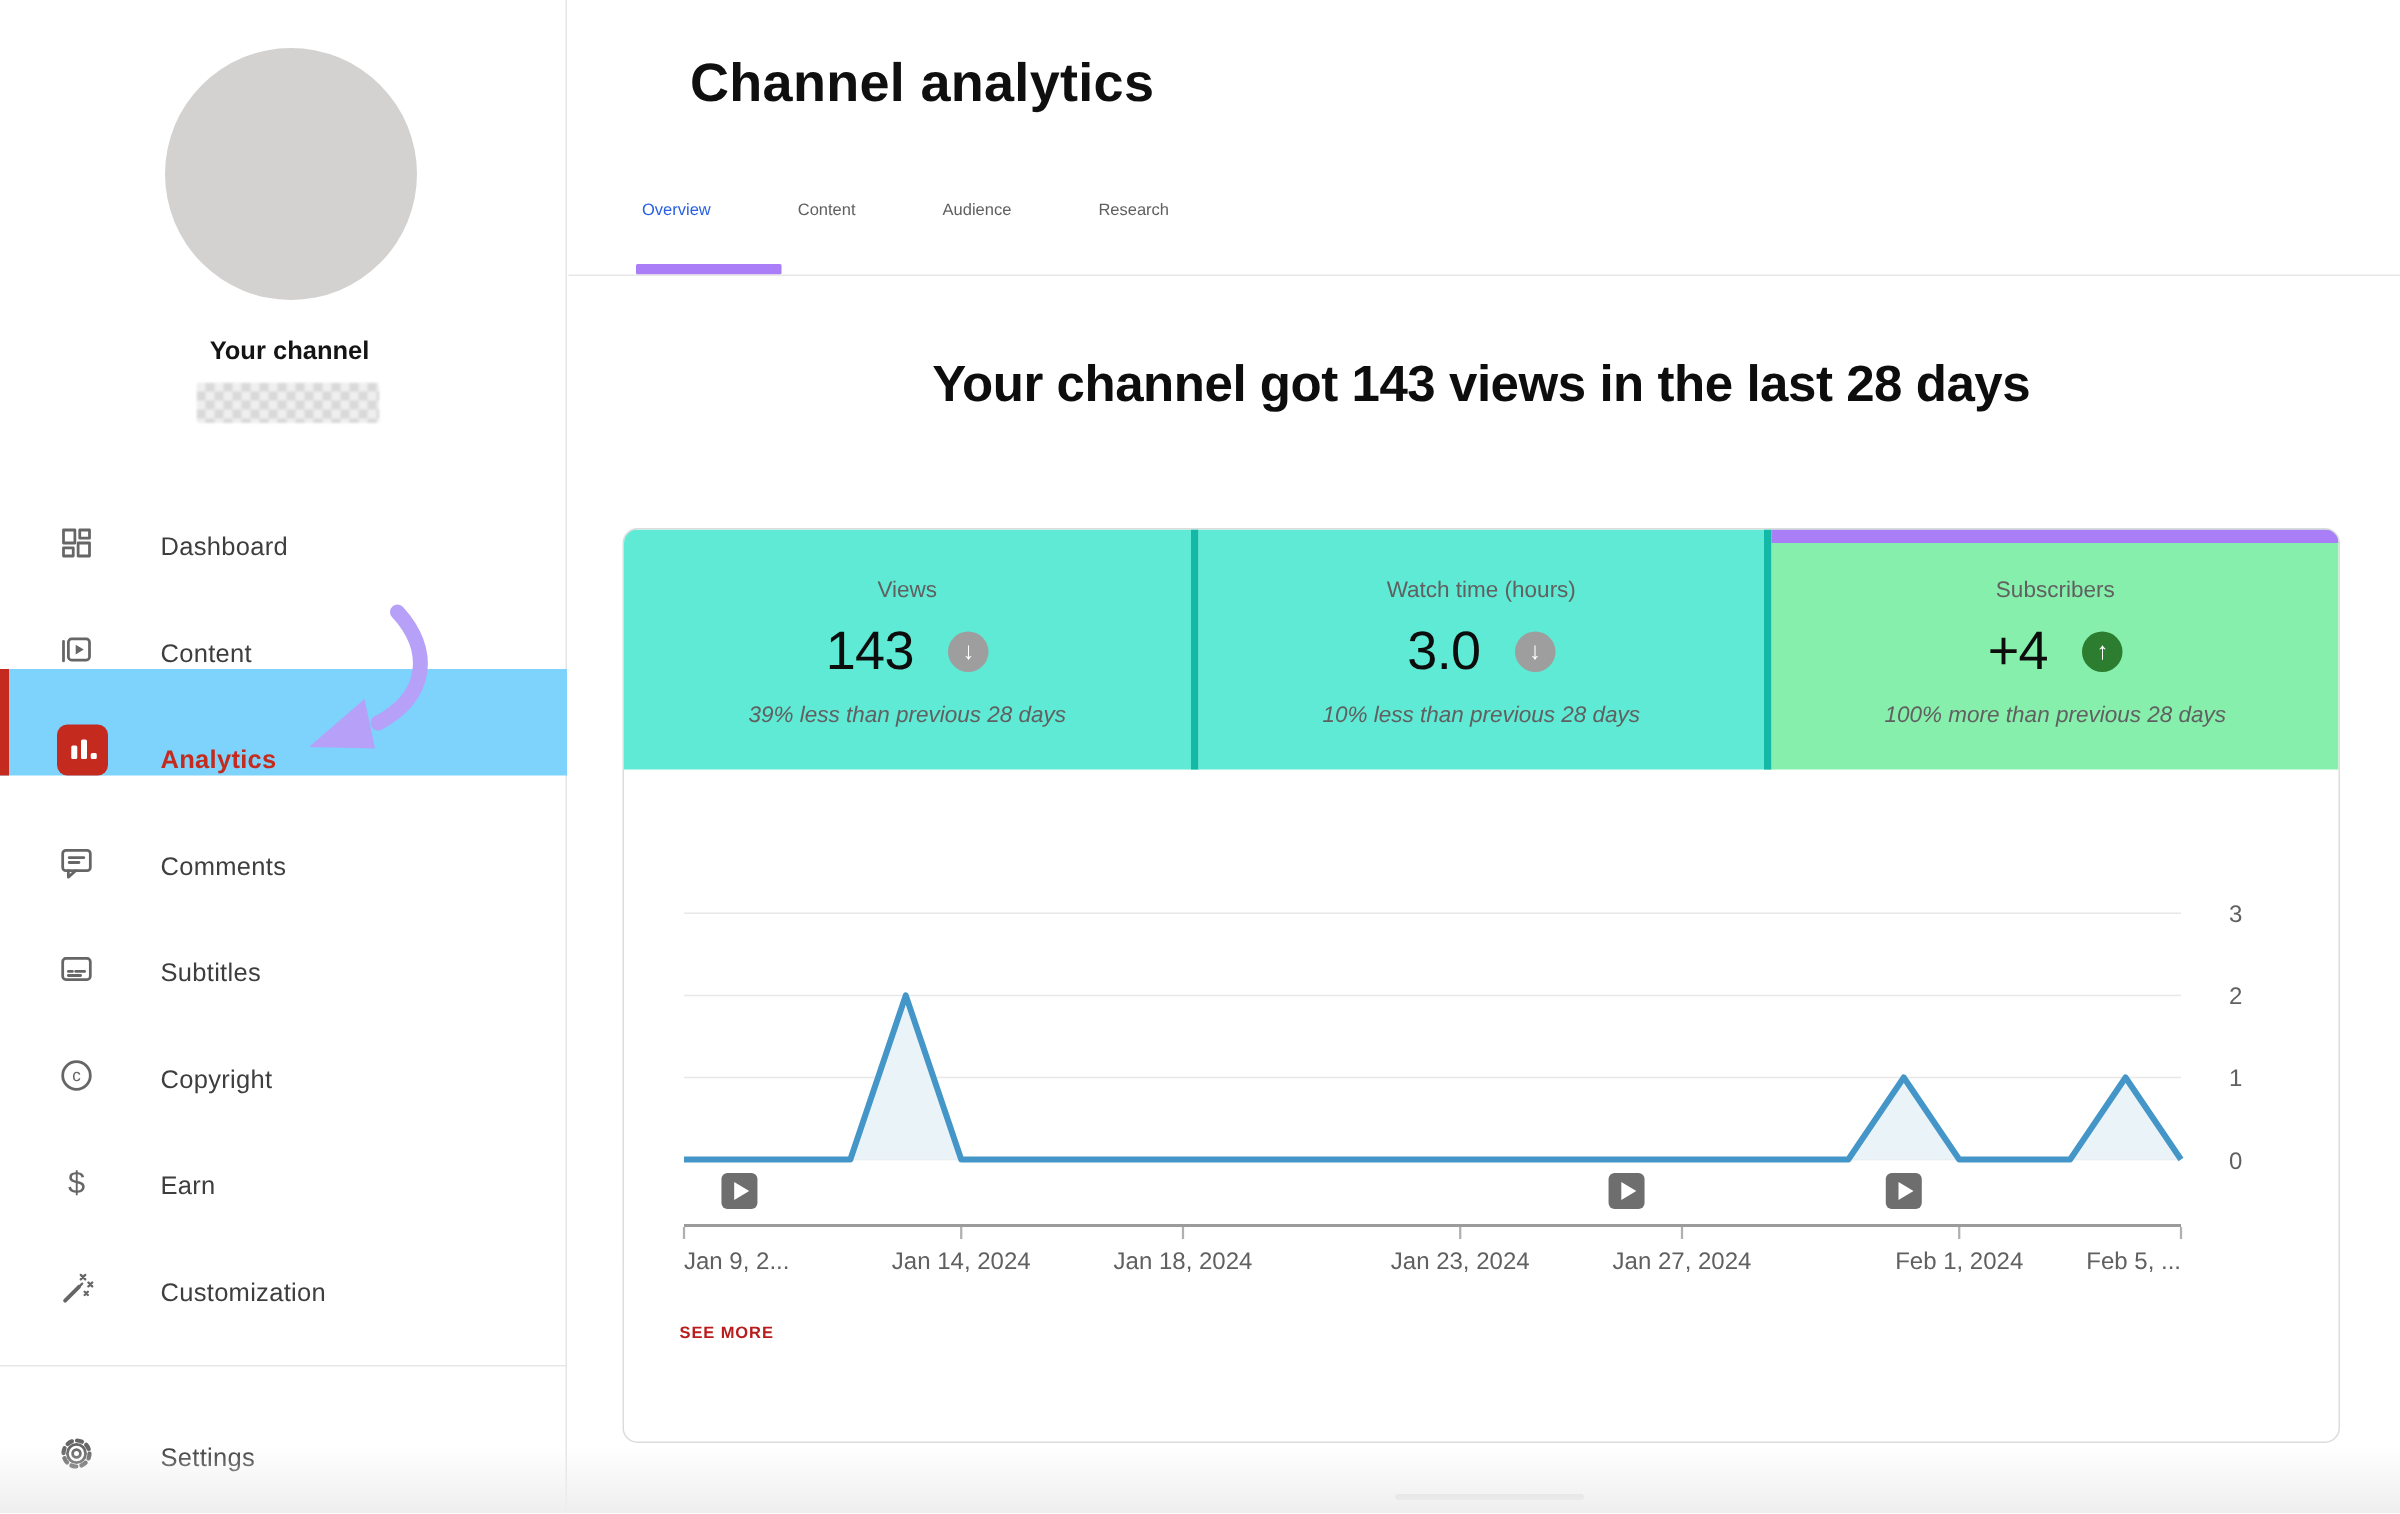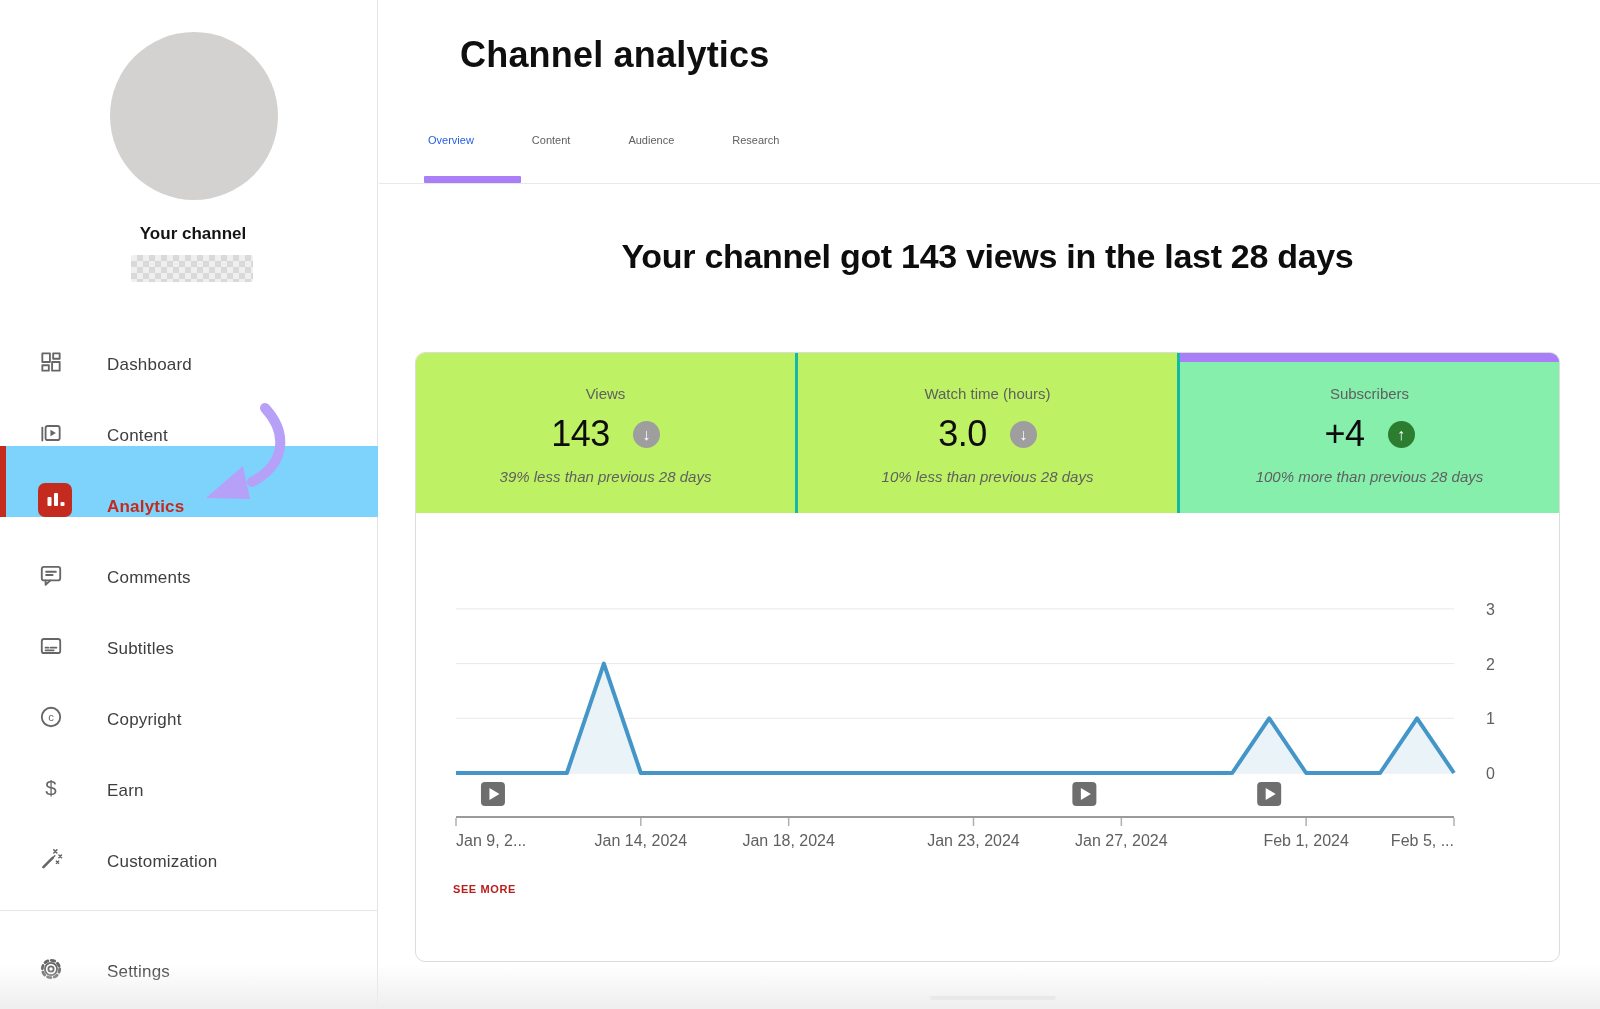--- a/index.html
+++ b/index.html
@@ -33,21 +33,21 @@
   .tabs { position:absolute; left:428px; top:134px; display:flex; gap:58px; }
   .tab { font-size:11px; color:#606060; font-weight:500; cursor:pointer; }
   .tab.active { color:#2760e4; }
   .tab-underline { position:absolute; left:424px; top:176px; width:97px; height:7px; background:#a97ef6; border-radius:1px; }
   .tabs-border { position:absolute; left:379px; top:183px; right:0; height:1px; background:#e8e8e8; }
   .headline { position:absolute; left:415px; top:237px; width:1145px; text-align:center; font-size:34px; font-weight:700; color:#0d0d0d; letter-spacing:-.3px; }
 
   
   .card { position:absolute; left:415px; top:352px; width:1145px; height:610px; background:#fff; border:1px solid #dcdcdc; border-radius:10px; overflow:hidden; }
   .stat-row { display:flex; height:160px; }
-  .stat-tab { flex:1; position:relative; text-align:center; background:#bef264; border-right:3px solid #14b8a6; cursor:pointer; }
+  .stat-tab { flex:1; position:relative; text-align:center; background:#5eead4; border-right:5px solid #14b8a6; cursor:pointer; }
   .stat-tab:last-child { border-right:none; }
   .stat-tab.selected { background:#86efac; }
   .stat-tab.selected::before { content:""; position:absolute; top:0; left:0; right:0; height:9px; background:#a97ef6; }
   .stat-label { margin-top:32px; font-size:15px; color:#606060; }
   .stat-value-row { margin-top:11px; display:flex; justify-content:center; align-items:center; gap:23px; }
   .stat-value { font-size:36px; color:#0d0d0d; letter-spacing:-.5px; }
   .badge { width:27px; height:27px; border-radius:50%; color:#fff; font-size:16px; line-height:27px; text-align:center; font-weight:700; }
   .badge.down { background:#9e9e9e; }
   .badge.up { background:#2d7d30; }
   .stat-delta { margin-top:13px; font-style:italic; color:#606060; font-size:15px; }

